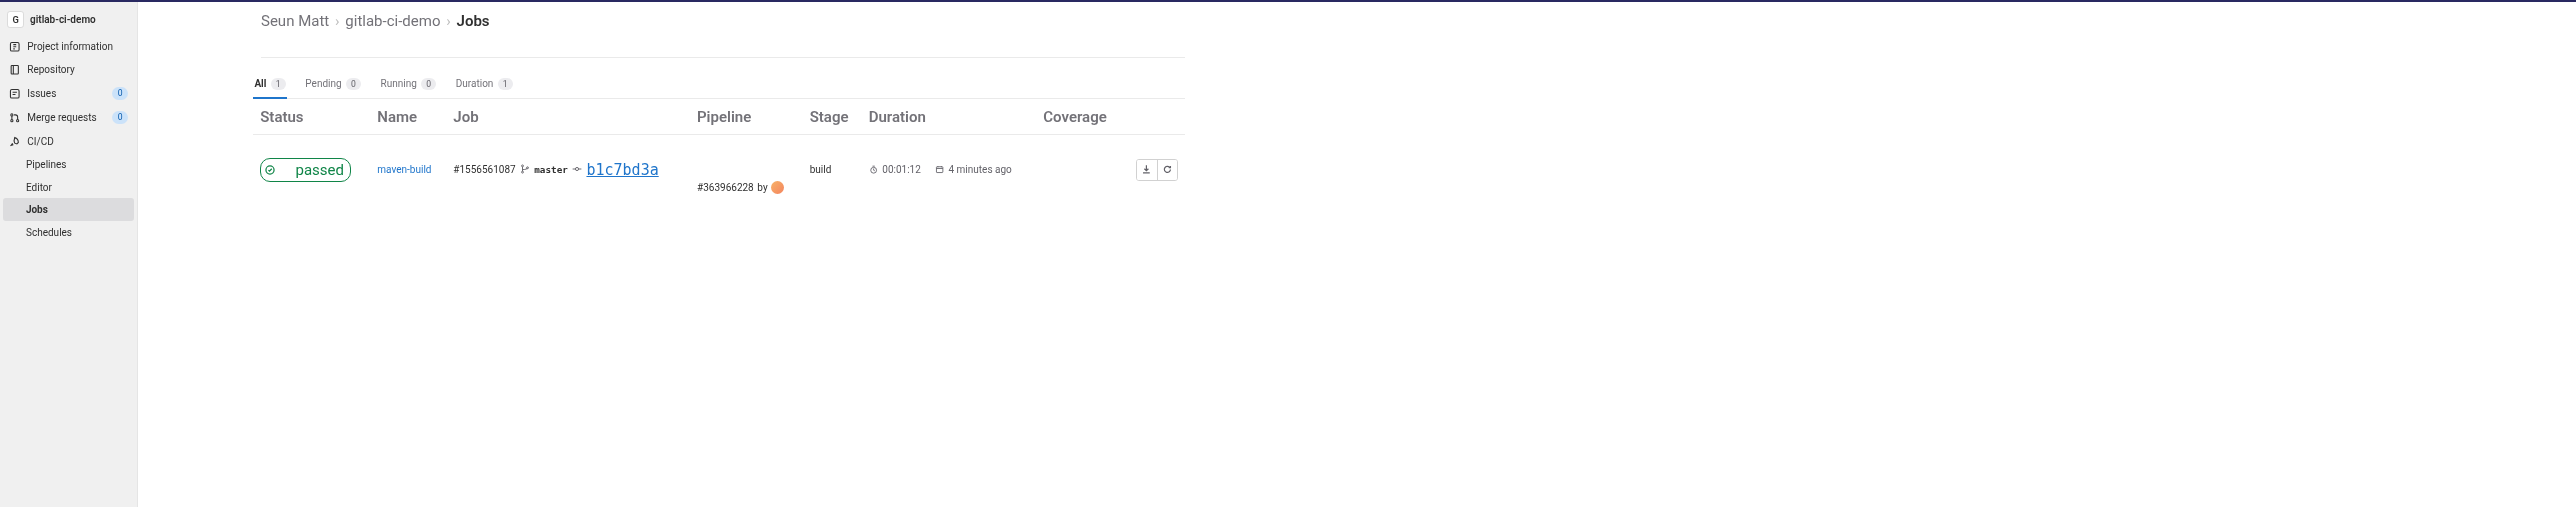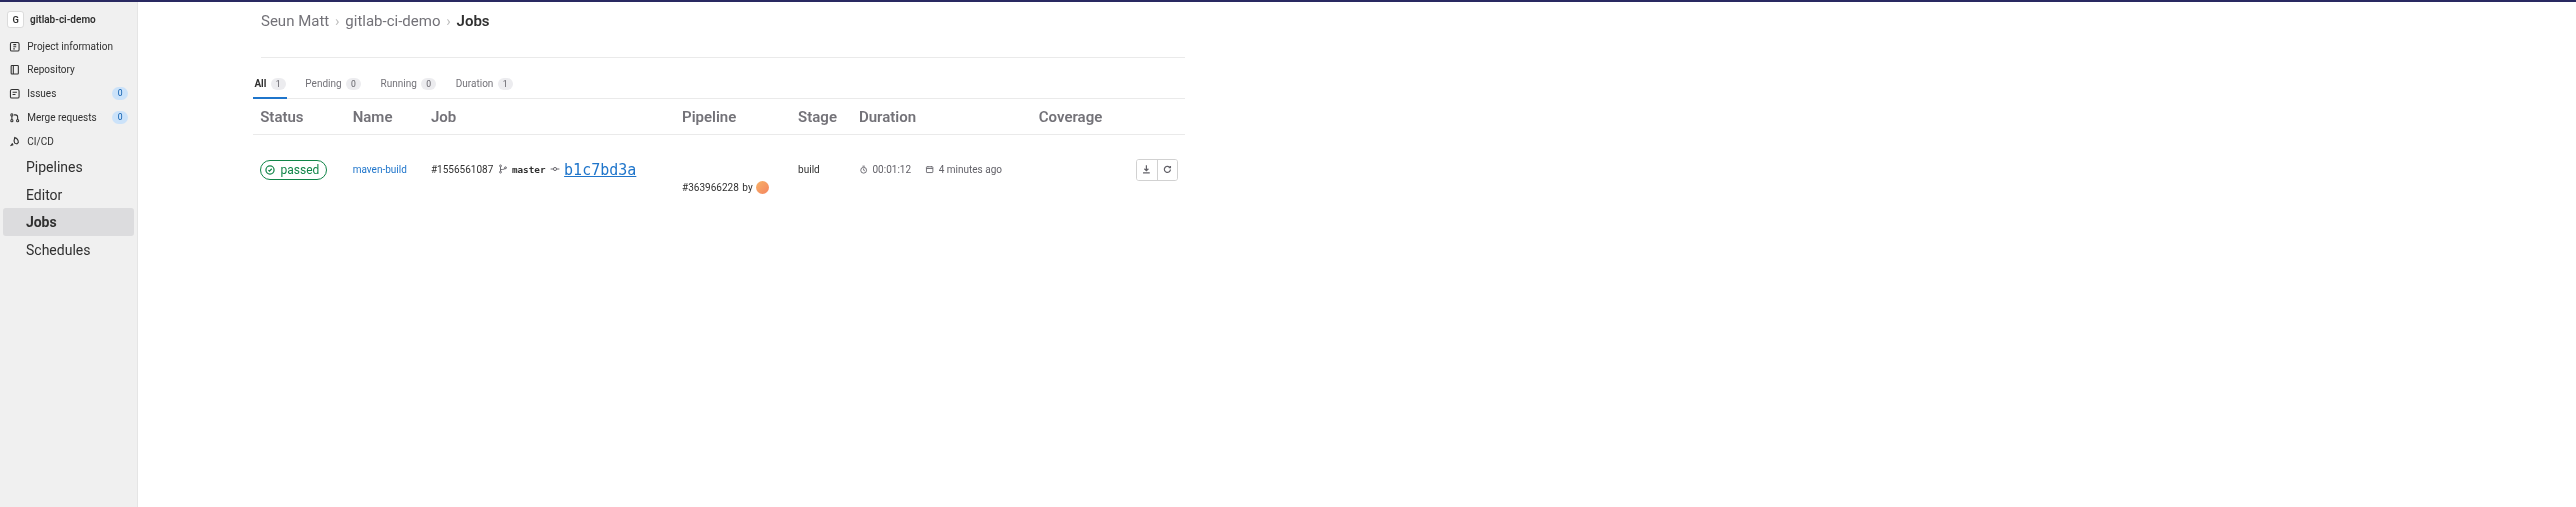--- a/index.html
+++ b/index.html
@@ -58,21 +58,21 @@
     font-size: 8.6px;
     padding: 0 5.8px;
     height: 13px;
     line-height: 13px;
     min-width: 14.4px;
     text-align: center;
   }
   .sub-nav { padding-left: 0; }
   .sub-item {
     padding: 5.8px 8.6px 5.8px 26px;
-    font-size: 14px;
+    font-size: 10px;
     cursor: pointer;
     color: #303030;
   }
   .sub-item.active {
     background: #dcdcde;
     border-radius: 2.9px;
     margin: 0 2.9px;
     padding-left: 23px;
     font-weight: 700;
   }
@@ -149,26 +149,26 @@
   }
   table.jobs tbody td {
     padding: 10px 7.2px;
     vertical-align: middle;
     font-size: 10px;
     color: #303030;
   }
   .status-badge {
     display: inline-flex;
     align-items: center;
-    gap: 5px;
+    gap: 20px;
     border: 0.7px solid #108548;
     color: #108548;
     border-radius: 10px;
     padding: 2.2px 6.5px 2.2px 4.3px;
-    font-size: 12px;
+    font-size: 15px;
   }
   .status-badge svg { width: 10px; height: 10px; stroke: #108548; fill: none; stroke-width: 2; }
   .link { color: #1f75cb; text-decoration: none; }
   .job-cell { display: flex; align-items: center; gap: 4.3px; flex-wrap: wrap; }
   .job-id { color: #303030; }
   .branch-icon svg, .commit-icon svg { width: 10px; height: 10px; stroke: #626168; fill: none; stroke-width: 1.5; }
   .branch-name { font-family: ui-monospace, SFMono-Regular, Menlo, Consolas, monospace; font-size: 9.3px; font-weight: 700; color: #303030; }
   .commit-sha { color: #1f75cb; font-family: ui-monospace, SFMono-Regular, Menlo, Consolas, monospace; font-size: 15px; }
   .pipeline-cell { display: flex; align-items: center; gap: 3.6px; margin-top: 36px; }
   .avatar {

